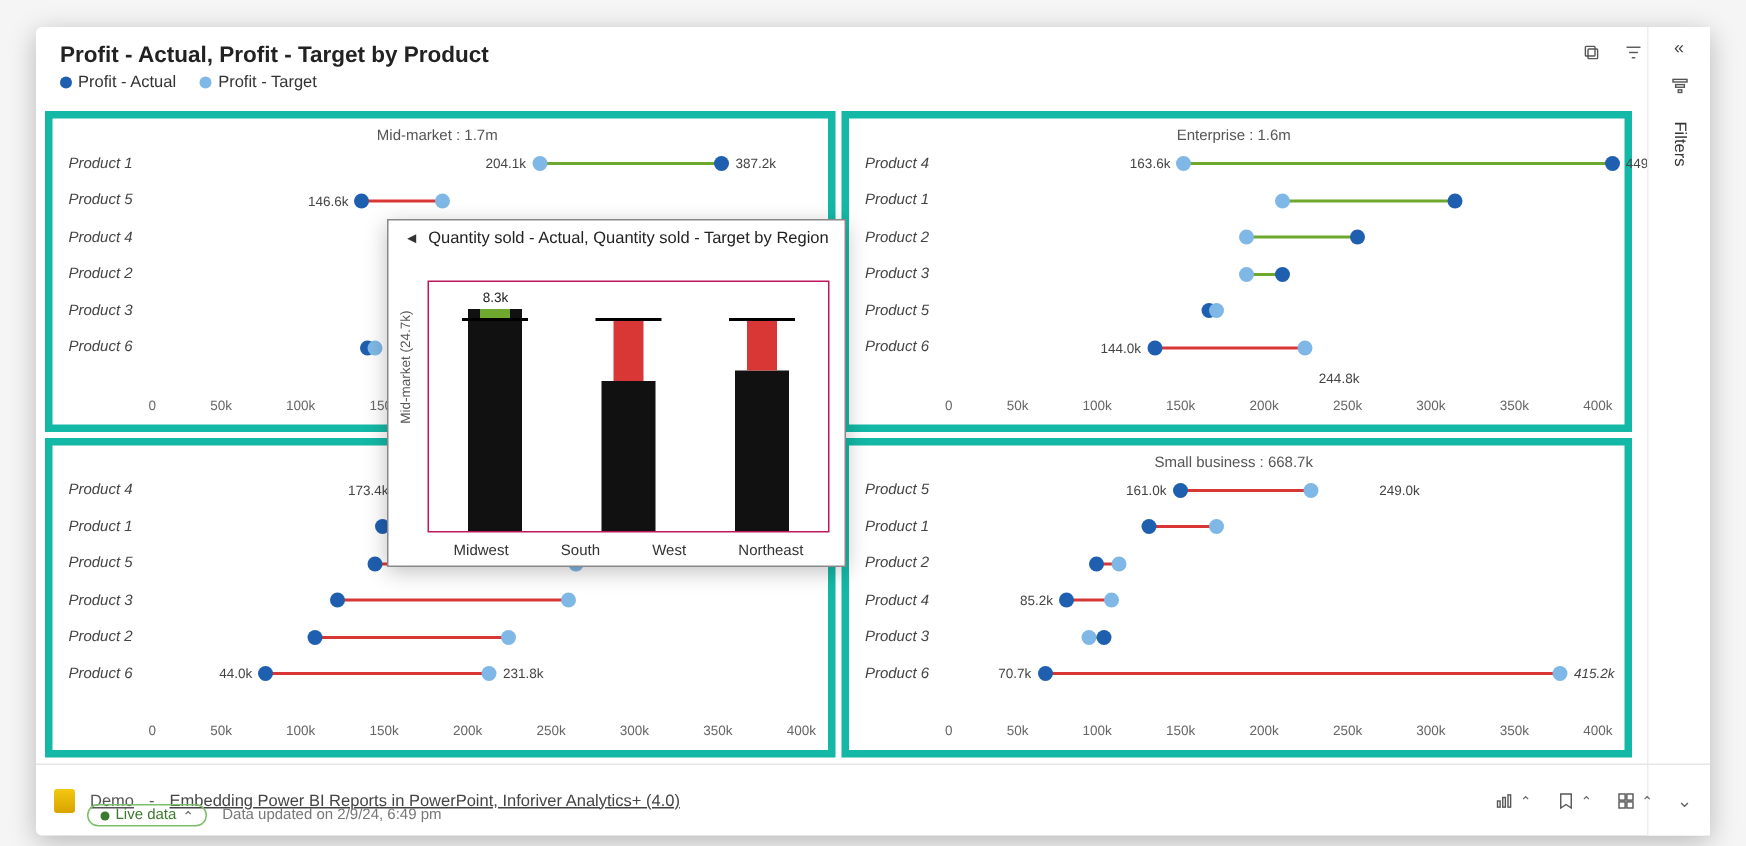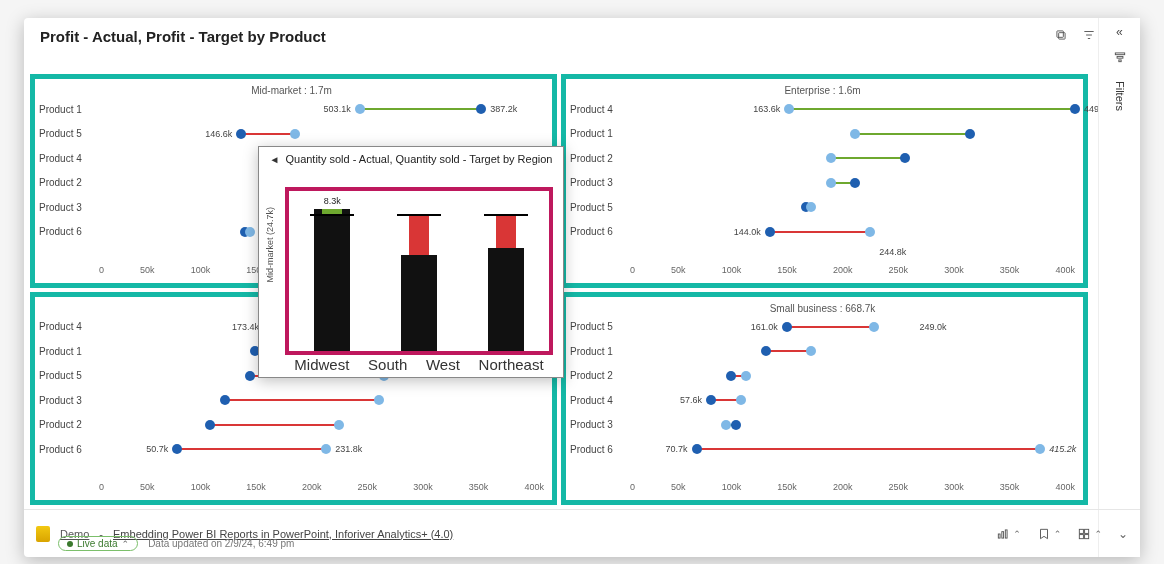--- a/index.html
+++ b/index.html
@@ -37,50 +37,50 @@
   .grid {
     position:absolute;
     top:56px; left:6px; right:52px; bottom:52px;
     display:grid; grid-template-columns: 1fr 1fr; grid-template-rows: 1fr 1fr;
     gap:4px;
   }
   .panel { background:#fff; border:5px solid #14b8a6; position:relative; padding:4px 8px 4px 4px; }
   .panel-title { font-size:10px; color:#555; text-align:center; padding:2px 0; }
   .rows { position:absolute; top:18px; left:0; right:8px; bottom:20px; }
   .row { display:flex; align-items:center; height:24.5px; font-size:10px; color:#444; }
-  .row-label { width:60px; text-align:left; padding-left:4px; }
+  .row-label { width:60px; text-align:center; padding-left:4px;font-style:italic; }
   .row-plot { flex:1; position:relative; height:100%; }
   .hline { position:absolute; top:50%; height:2px; transform:translateY(-50%); }
   .hline.green { background:#6ea82f; }
   .hline.red { background:#d93636; }
   .hdot { position:absolute; top:50%; width:10px; height:10px; border-radius:50%; transform:translate(-50%,-50%); }
   .hdot.actual { background:#1f5fb0; }
   .hdot.target { background:#7fb8e6; }
   .val-label { position:absolute; top:50%; transform:translateY(-50%); font-size:9px; color:#444; white-space:nowrap; }
   .xaxis { position:absolute; left:64px; right:8px; bottom:2px; height:16px; display:flex; justify-content:space-between; font-size:9px; color:#666; }
 
   
   .tooltip {
     position:absolute; left:234px; top:128px; width:306px; height:232px;
     background:#fff; border:1px solid #888; box-shadow:0 3px 14px rgba(0,0,0,0.25);
     z-index:10;
   }
   .tt-title { font-size:11px; text-align:center; padding:6px 6px 0 6px; color:#222; display:flex; align-items:center; justify-content:center; gap:6px;}
   .tt-sub { font-size:10px; text-align:center; color:#555; padding-bottom:2px; }
-  .tt-chart { position:absolute; top:40px; left:26px; right:10px; bottom:22px; border:4px solid #be185d; }
+  .tt-chart { position:absolute; top:40px; left:26px; right:10px; bottom:22px; border:1px solid #be185d; }
   .tt-yaxis { position:absolute; left:6px; top:60px; font-size:9px; color:#555; writing-mode:vertical-rl; transform:rotate(180deg); }
   .tt-bars { position:absolute; left:0; right:0; bottom:0; top:0; display:flex; align-items:flex-end; justify-content:space-around; }
   .tt-barwrap { width:44px; position:relative; height:100%; display:flex; align-items:flex-end; justify-content:center; }
   .tt-bar { width:36px; background:#111; position:relative; }
   .tt-diff { width:36px; position:absolute; bottom:100%; left:50%; transform:translateX(-50%);}
   .tt-diff.red { background:#d93636; width:20px; }
   .tt-diff.green { background:#6ea82f; width:20px; }
   .tt-capline { position:absolute; bottom:0; height:2px; background:#000; width:44px; left:50%; transform:translateX(-50%); }
   .tt-val { position:absolute; font-size:9px; color:#222; left:50%; transform:translateX(-50%); white-space:nowrap;}
-  .tt-xaxis { position:absolute; left:26px; right:10px; bottom:4px; display:flex; justify-content:space-around; font-size:15px; color:#333; }
+  .tt-xaxis { position:absolute; left:26px; right:10px; bottom:4px; display:flex; justify-content:space-around; font-size:10px; color:#333; }
 
   
   .rail { position:absolute; right:0; top:0; width:42px; bottom:0; border-left:1px solid #eee; background:#fff; display:flex; flex-direction:column; align-items:center; padding-top:8px; gap:10px; color:#444; font-size:12px; }
   .rail .chev { transform:rotate(180deg); font-size:12px; }
   .rail .flabel { writing-mode:vertical-rl; font-size:11px; color:#333; margin-top:4px;}
 
   
   .footer { position:absolute; left:0; right:0; bottom:0; height:48px; border-top:1px solid #e6e6e6; display:flex; align-items:center; padding:0 12px; gap:10px; font-size:11px; color:#555;}
   .pbi-logo { width:14px; height:16px; background:linear-gradient(#f2c811,#d9a400); border-radius:2px; display:inline-block;}
   .demo-link { color:#444; text-decoration:underline; font-size:11px;}
@@ -108,33 +108,43 @@
         <svg class="icon" viewBox="0 0 24 24">
             <line x1="4" y1="6" x2="20" y2="6"></line>
             <line x1="7" y1="12" x2="17" y2="12"></line>
             <line x1="10" y1="18" x2="14" y2="18"></line>
           </svg>
       </span>
       <span>⋯</span>
     </div>
   </div>
 
+  <div class="legend">
+    <div class="legend-item">
+        <span class="dot dot-actual"></span>
+        <span>Profit - Actual</span>
+      </div>
+    <div class="legend-item">
+        <span class="dot dot-target"></span>
+        <span>Profit - Target</span>
+      </div>
+  </div>
 
   <div class="grid">
     <div class="panel">
       <div class="panel-title">Mid-market :  1.7m</div>
       <div class="rows">
           <div class="row">
             <div class="row-label">Product 1</div>
             <div class="row-plot">
               <div class="hline green" style="left: 58.9333%; width: 27.1111%;"></div>
               <div class="hdot actual" style="left: 86.0444%;"></div>
               <div class="hdot target" style="left: 58.9333%;"></div>
               <div class="val-label" style="left: 88.0444%;">387.2k</div>
-              <div class="val-label" style="right: 43.0667%;">503.1k</div>
+              <div class="val-label" style="right: 43.0667%;">204.1k</div>
             </div>
           </div>
           <div class="row">
             <div class="row-label">Product 5</div>
             <div class="row-plot">
               <div class="hline red" style="left: 32.5778%; width: 11.8667%;"></div>
               <div class="hdot actual" style="left: 32.5778%;"></div>
               <div class="hdot target" style="left: 44.4444%;"></div>
               <div class="val-label" style="right: 69.4222%;">146.6k</div>
             </div>
@@ -295,21 +305,21 @@
               <div class="hdot actual" style="left: 25.5556%;"></div>
               <div class="hdot target" style="left: 54.4444%;"></div>
             </div>
           </div>
           <div class="row">
             <div class="row-label">Product 6</div>
             <div class="row-plot">
               <div class="hline red" style="left: 18.3111%; width: 33.2%;"></div>
               <div class="hdot actual" style="left: 18.3111%;"></div>
               <div class="hdot target" style="left: 51.5111%;"></div>
-              <div class="val-label" style="right: 83.6889%;">50.7k</div>
+              <div class="val-label" style="right: 83.6889%;">44.0k</div>
               <div class="val-label" style="left: 53.5111%;">231.8k</div>
             </div>
           </div>
         </div>
       <div class="xaxis">
           <span>0</span>
           <span>50k</span>
           <span>100k</span>
           <span>150k</span>
           <span>200k</span>
@@ -347,21 +357,21 @@
               <div class="hdot actual" style="left: 23.3333%;"></div>
               <div class="hdot target" style="left: 26.6667%;"></div>
             </div>
           </div>
           <div class="row">
             <div class="row-label">Product 4</div>
             <div class="row-plot">
               <div class="hline red" style="left: 18.9333%; width: 6.62222%;"></div>
               <div class="hdot actual" style="left: 18.9333%;"></div>
               <div class="hdot target" style="left: 25.5556%;"></div>
-              <div class="val-label" style="right: 83.0667%;">57.6k</div>
+              <div class="val-label" style="right: 83.0667%;">85.2k</div>
             </div>
           </div>
           <div class="row">
             <div class="row-label">Product 3</div>
             <div class="row-plot">
               <div class="hline green" style="left: 22.2222%; width: 2.22222%;"></div>
               <div class="hdot actual" style="left: 24.4444%;"></div>
               <div class="hdot target" style="left: 22.2222%;"></div>
             </div>
           </div>

